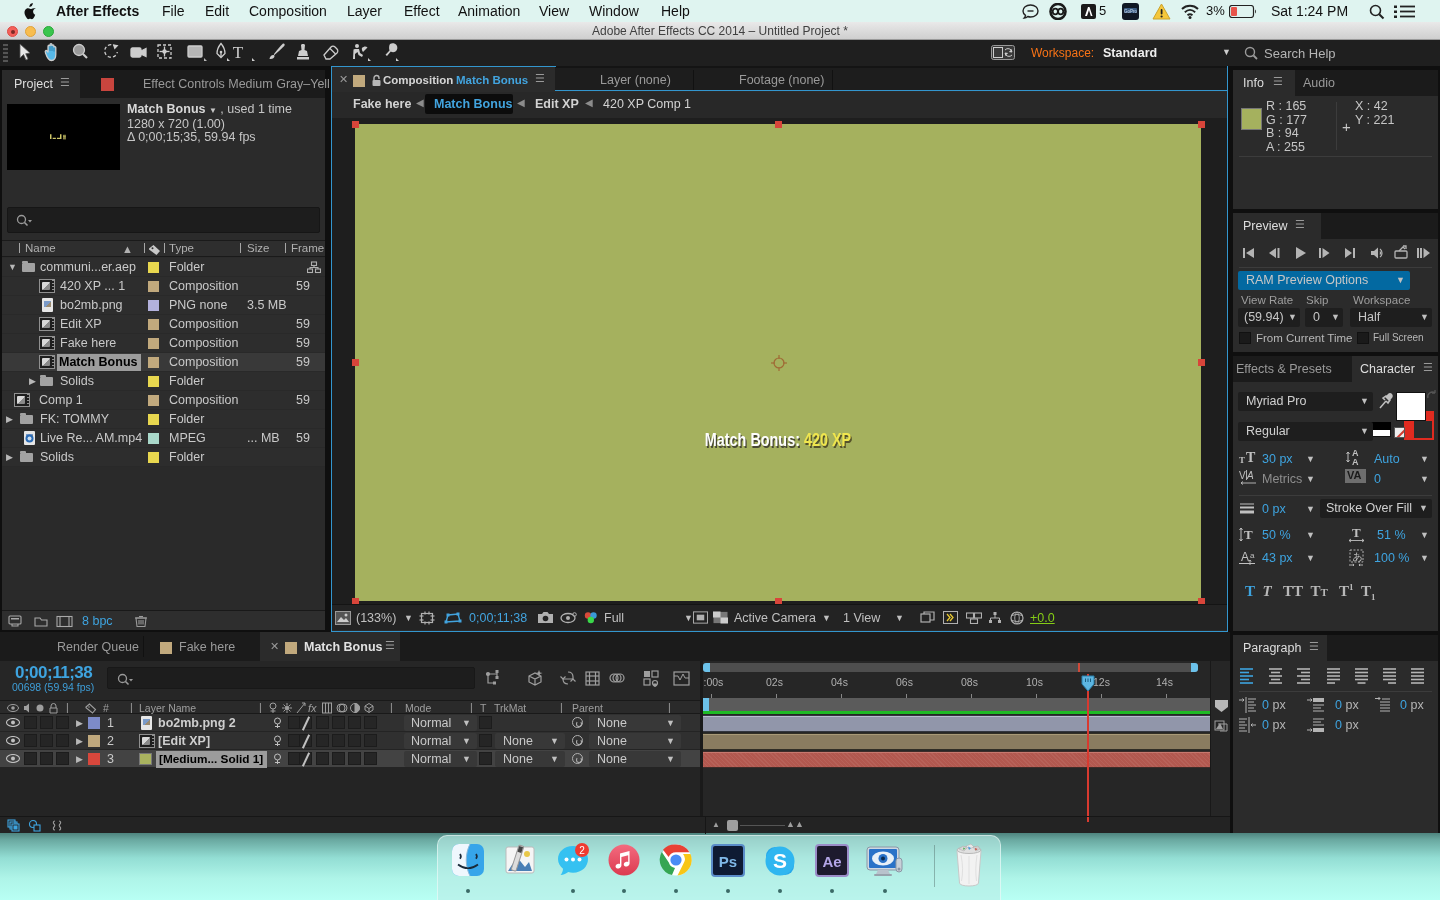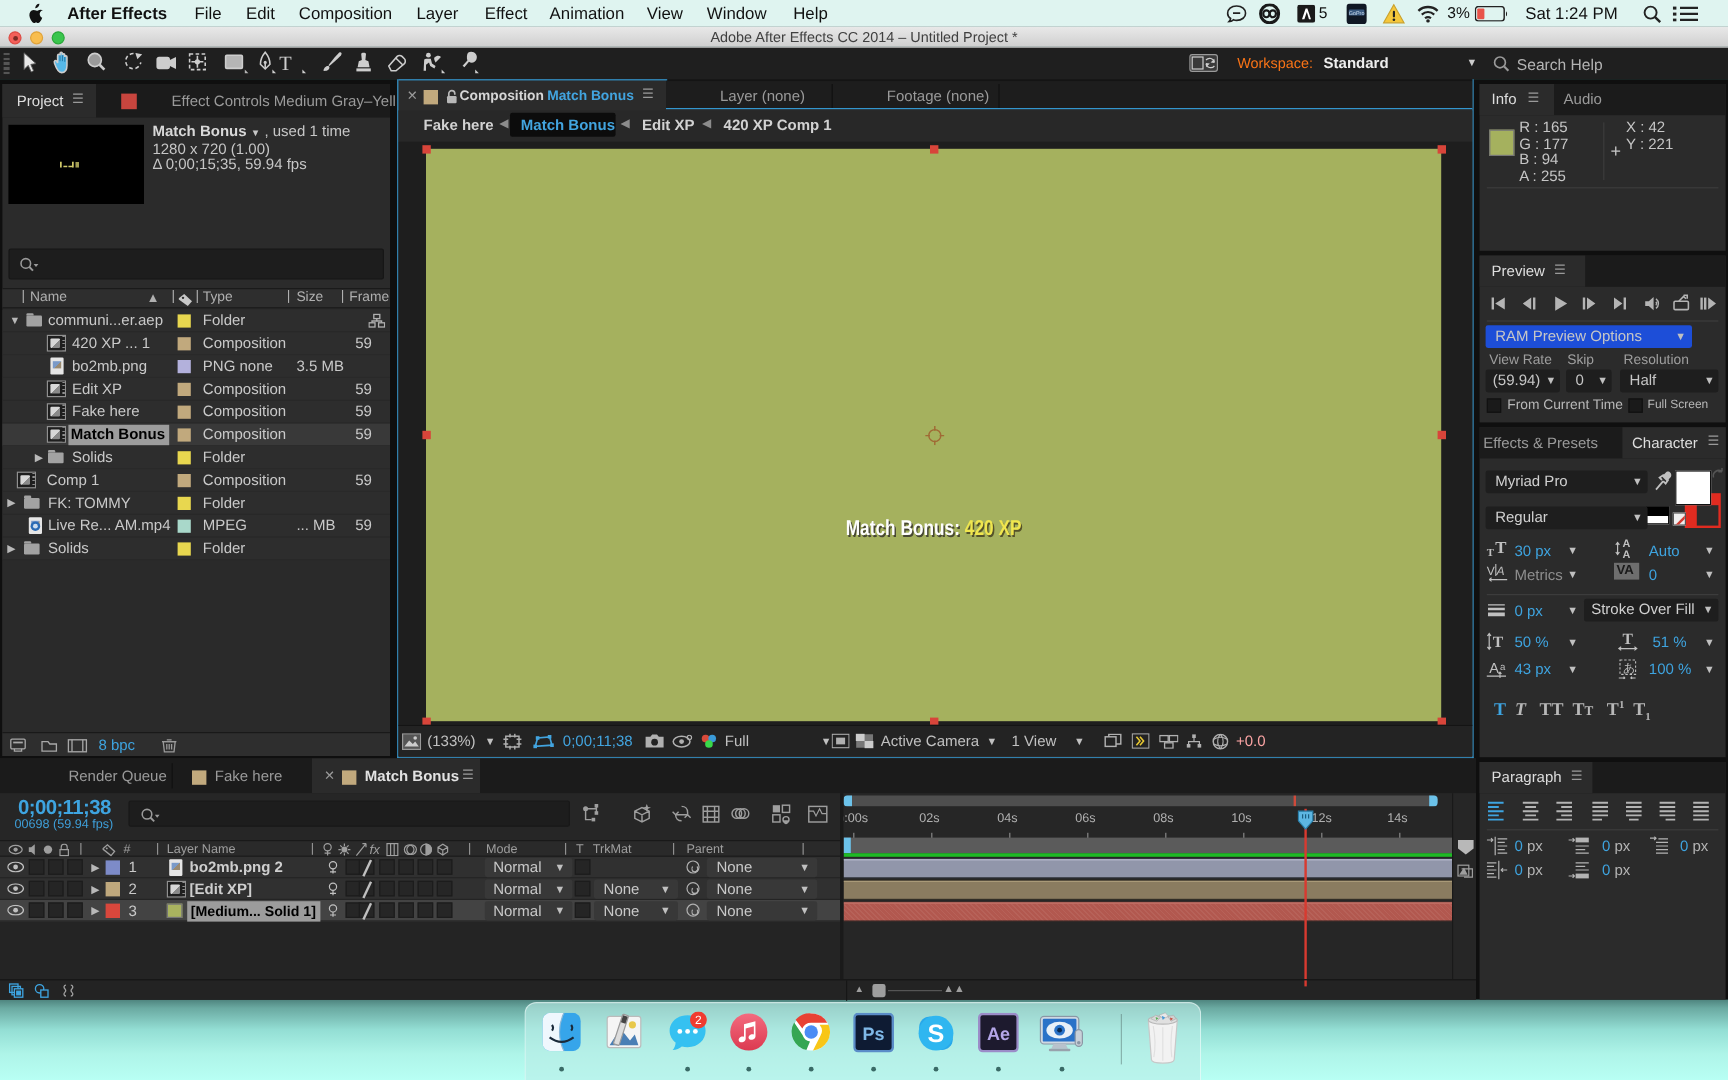--- a/index.html
+++ b/index.html
@@ -400,21 +400,21 @@
   <div class="abs" style="left:500px;top:4px;width:1px;height:20px;background:#111;"></div>
 
   <div class="abs" style="left:0;top:26px;width:895px;height:26px;background:#282828;">
     <span class="abs" style="left:21px;top:5px;color:#d2d2d2;font-weight:bold;">Fake here</span>
     <span class="abs" style="left:84px;top:5px;color:#8c8c8c;font-size:10px;">◀</span>
     <div class="abs" style="left:93px;top:2px;width:88px;height:20px;background:#0c0c0c;border-radius:2px;"></div>
     <span class="abs" style="left:102px;top:5px;color:#42a4df;font-weight:bold;">Match Bonus</span>
     <span class="abs" style="left:185px;top:5px;color:#8c8c8c;font-size:10px;">◀</span>
     <span class="abs" style="left:203px;top:5px;color:#d2d2d2;font-weight:bold;">Edit XP</span>
     <span class="abs" style="left:253px;top:5px;color:#8c8c8c;font-size:10px;">◀</span>
-    <span class="abs" style="left:271px;top:5px;color:#d2d2d2;font-weight:bold;">420 XP Comp 1</span>
+    <span class="abs" style="left:271px;top:5px;color:#d2d2d2;font-weight:normal;">420 XP Comp 1</span>
   </div>
 
   <div class="abs" style="left:0;top:52px;width:895px;height:486px;background:#1e1e1e;">
     <div class="abs" style="left:23px;top:6px;width:846px;height:477px;background:#a5b15e;"></div>
 
     <div class="abs" style="left:20px;top:3px;width:7px;height:7px;background:#d8453a;"></div>
     <div class="abs" style="left:443px;top:3px;width:7px;height:7px;background:#d8453a;"></div>
     <div class="abs" style="left:866px;top:3px;width:7px;height:7px;background:#d8453a;"></div>
     <div class="abs" style="left:20px;top:241px;width:7px;height:7px;background:#d8453a;"></div>
     <div class="abs" style="left:866px;top:241px;width:7px;height:7px;background:#d8453a;"></div>
@@ -518,21 +518,21 @@
           <rect x="5.5" y="1" width="3" height="3"></rect>
           <rect x="1" y="9" width="3" height="3"></rect>
           <rect x="10" y="9" width="3" height="3"></rect>
         </g>
         <path d="M7 4 L7 7 M2.5 9 L2.5 7 L11.5 7 L11.5 9" stroke="#b0b0b0" fill="none"></path>
       </svg>
     <svg class="abs" style="left:678px;top:6px" width="14" height="14" viewBox="0 0 14 14">
         <circle cx="7" cy="7" r="6" fill="none" stroke="#b0b0b0" stroke-width="1.2"></circle>
         <path d="M1.5 5 C5 3 9 3 12.5 5 M1.5 9 C5 11 9 11 12.5 9 M7 1 C4 4 4 10 7 13 M7 1 C10 4 10 10 7 13" fill="none" stroke="#b0b0b0" stroke-width="0.9"></path>
       </svg>
-    <span class="abs" style="left:698px;top:6px;color:#fca5a5;">+0.0</span>
+    <span class="abs" style="left:698px;top:6px;color:#84cc16;text-decoration:underline;">+0.0</span>
   </div>
 </div>
 
 <div class="panel" id="infopanel" style="left:1233px;top:70px;width:205px;height:139px;font-size:12.5px;">
   <div class="abs" style="left:0;top:0;width:205px;height:26px;background:#1b1b1b;"></div>
   <div class="abs" style="left:0;top:0;width:62px;height:26px;background:#2b2b2b;"></div>
   <span class="abs" style="left:10px;top:6px;color:#dedede;">Info</span>
   <span class="abs" style="left:40px;top:5px;color:#9a9a9a;font-size:11px;">☰</span>
   <span class="abs" style="left:70px;top:6px;color:#9a9a9a;">Audio</span>
   <div class="abs" style="left:8px;top:38px;width:21px;height:22px;background:#a5b15e;border:1px solid #777;"></div>
@@ -572,27 +572,27 @@
           <path d="M9 1 L12 1 L12 4" fill="none" stroke="#b4b4b4" stroke-width="1.3"></path>
         </g>
       <g transform="translate(174,0)">
           <rect x="1" y="3" width="2" height="10"></rect>
           <rect x="4" y="3" width="2" height="10"></rect>
           <path d="M7.5 3 L14 8 L7.5 13 Z"></path>
         </g>
     </g>
   </svg>
   <div class="abs" style="left:6px;top:54px;width:193px;height:1px;background:#3c3c3c;"></div>
-  <div class="abs" style="left:5px;top:58px;width:172px;height:19px;background:#1d4ed8;border-radius:2px;">
+  <div class="abs" style="left:5px;top:58px;width:172px;height:19px;background:#0369a1;border-radius:2px;">
     <span class="abs" style="left:8px;top:2px;color:#c6c6c6;">RAM Preview Options</span>
     <span class="abs" style="left:158px;top:4px;color:#c0c0c0;font-size:9px;">▼</span>
   </div>
   <div class="abs" style="left:8px;top:81px;color:#9e9e9e;font-size:11.5px;">View Rate</div>
   <div class="abs" style="left:73px;top:81px;color:#9e9e9e;font-size:11.5px;">Skip</div>
-  <div class="abs" style="left:120px;top:81px;color:#9e9e9e;font-size:11.5px;">Resolution</div>
+  <div class="abs" style="left:120px;top:81px;color:#9e9e9e;font-size:11.5px;">Workspace</div>
   <div class="abs" style="left:5px;top:95px;width:62px;height:19px;background:#1e1e1e;border-radius:2px;">
     <span class="abs" style="left:6px;top:2px;color:#c6c6c6;">(59.94)</span>
       <span class="abs" style="left:50px;top:4px;color:#c0c0c0;font-size:9px;">▼</span>
   </div>
   <div class="abs" style="left:72px;top:95px;width:38px;height:19px;background:#1e1e1e;border-radius:2px;">
     <span class="abs" style="left:8px;top:2px;color:#c6c6c6;">0</span>
       <span class="abs" style="left:26px;top:4px;color:#c0c0c0;font-size:9px;">▼</span>
   </div>
   <div class="abs" style="left:117px;top:95px;width:82px;height:19px;background:#1e1e1e;border-radius:2px;">
     <span class="abs" style="left:8px;top:2px;color:#c6c6c6;">Half</span>

